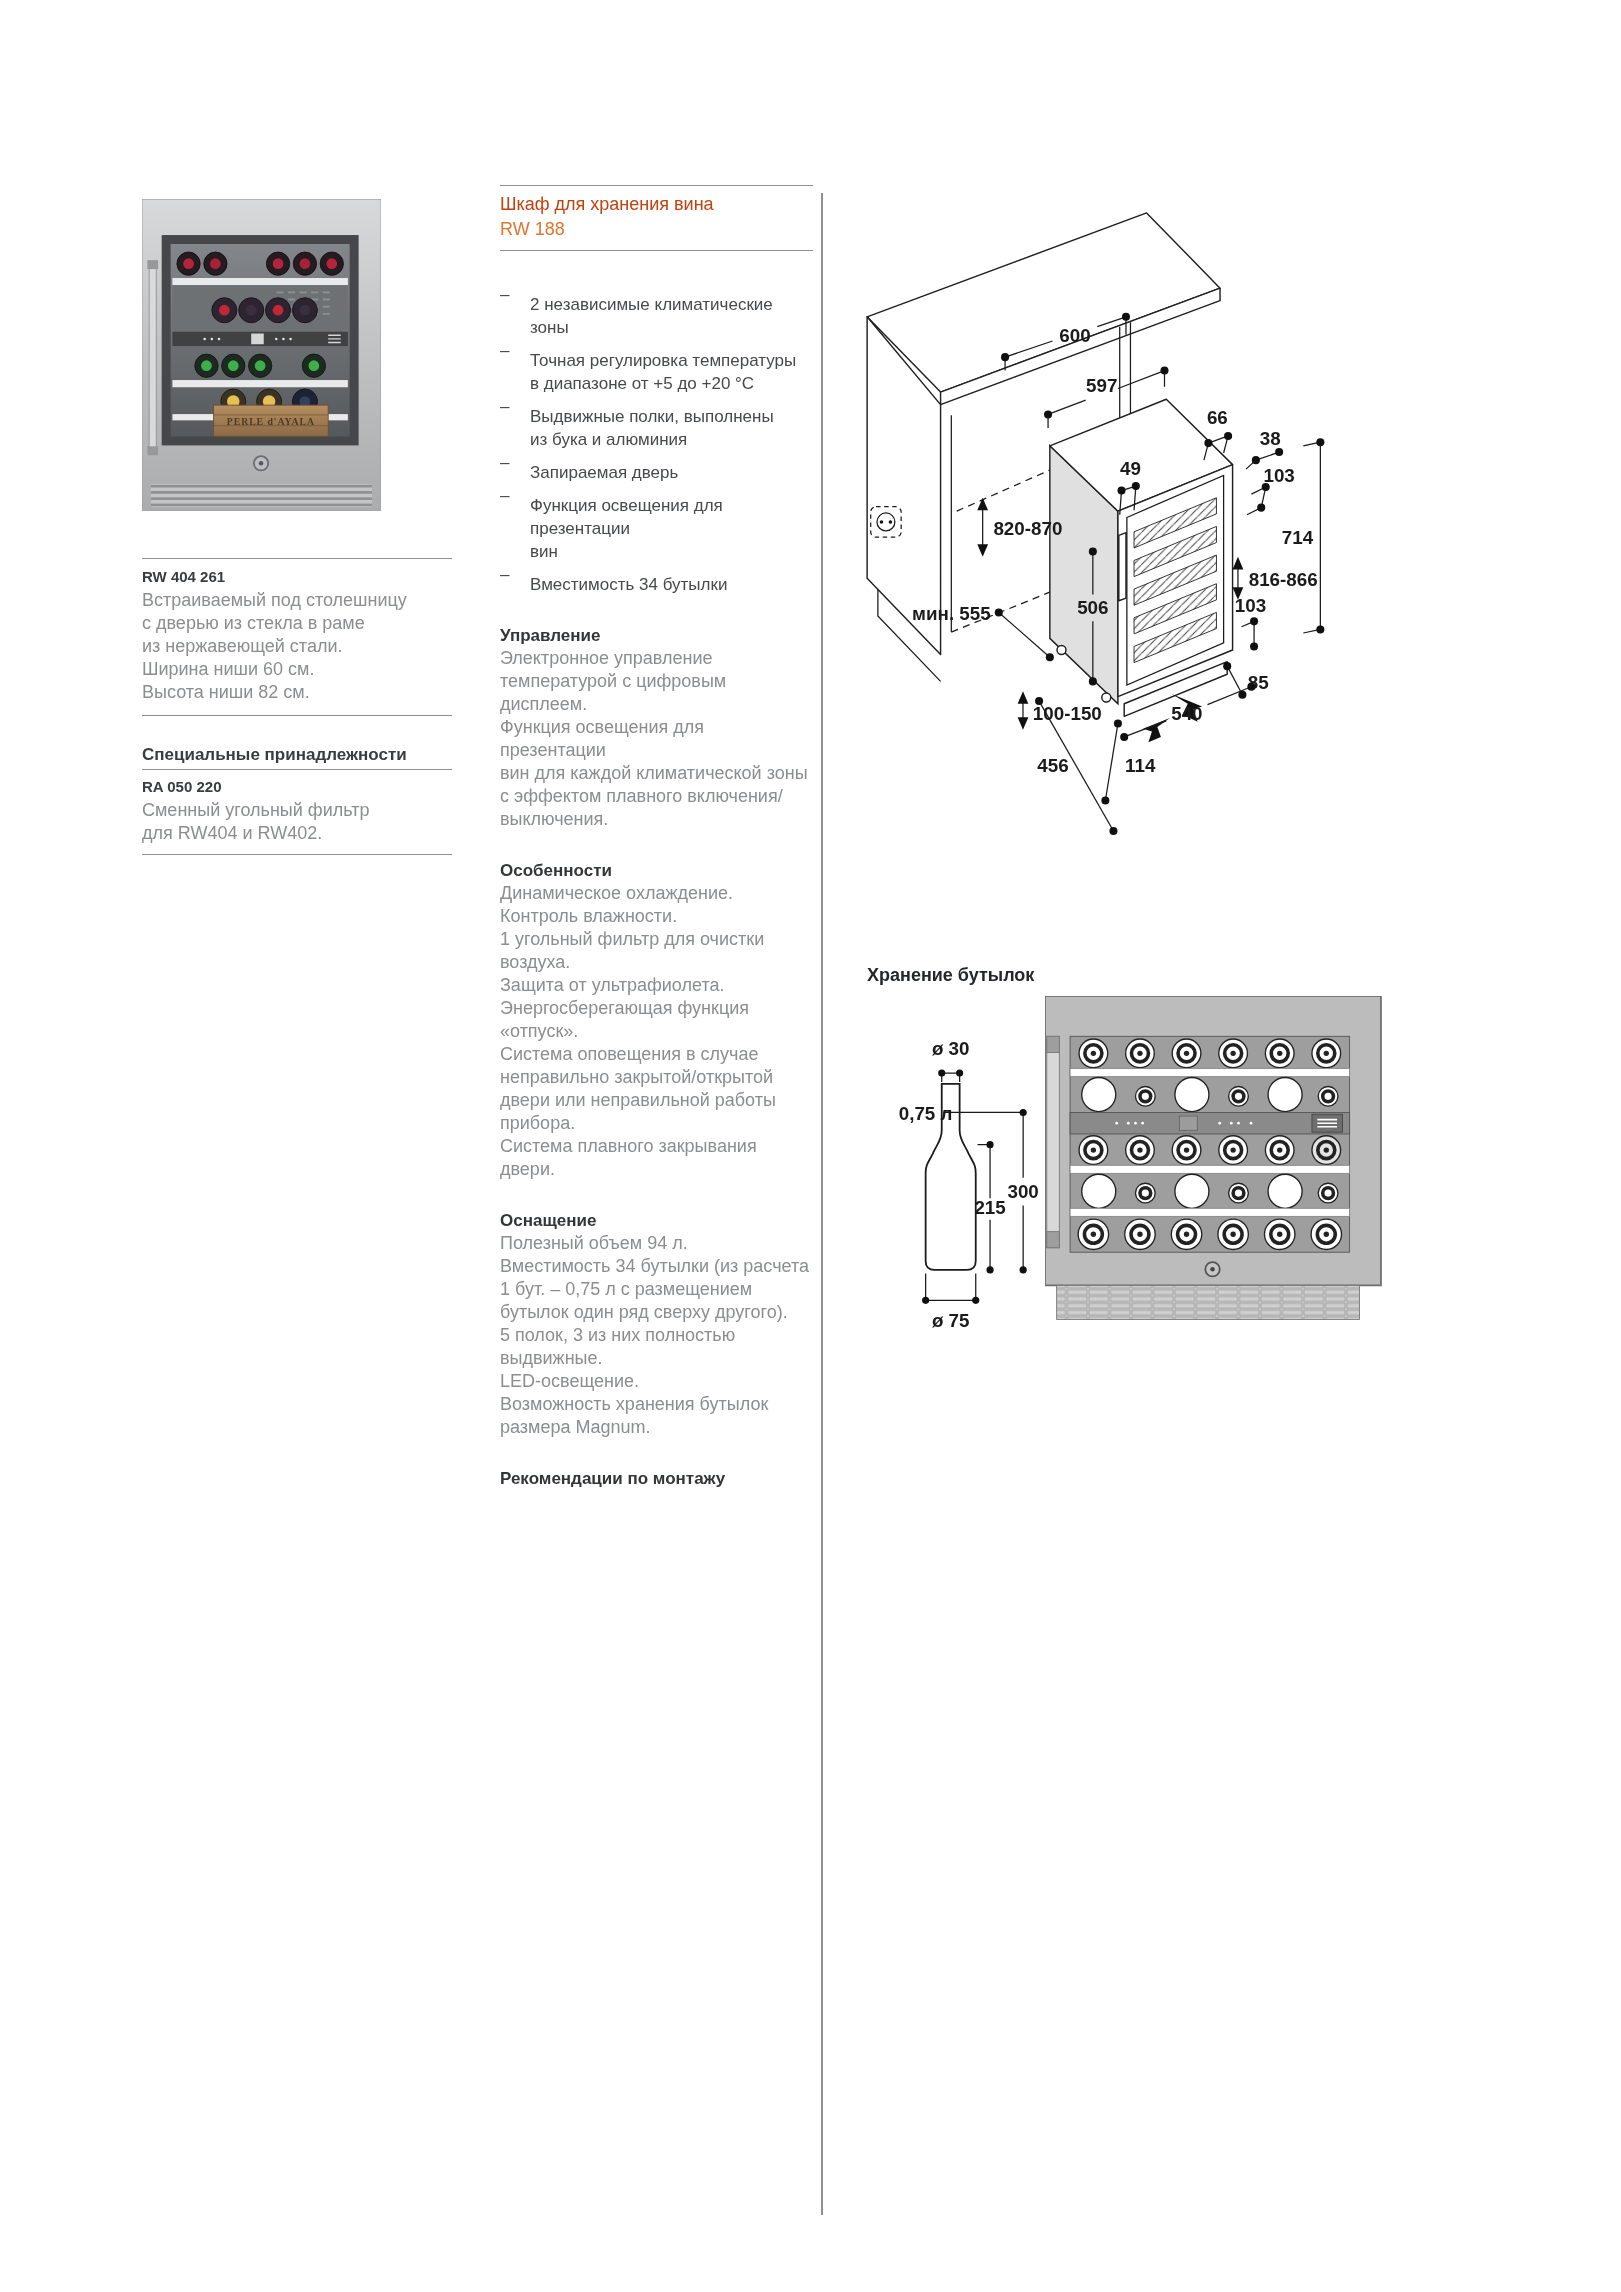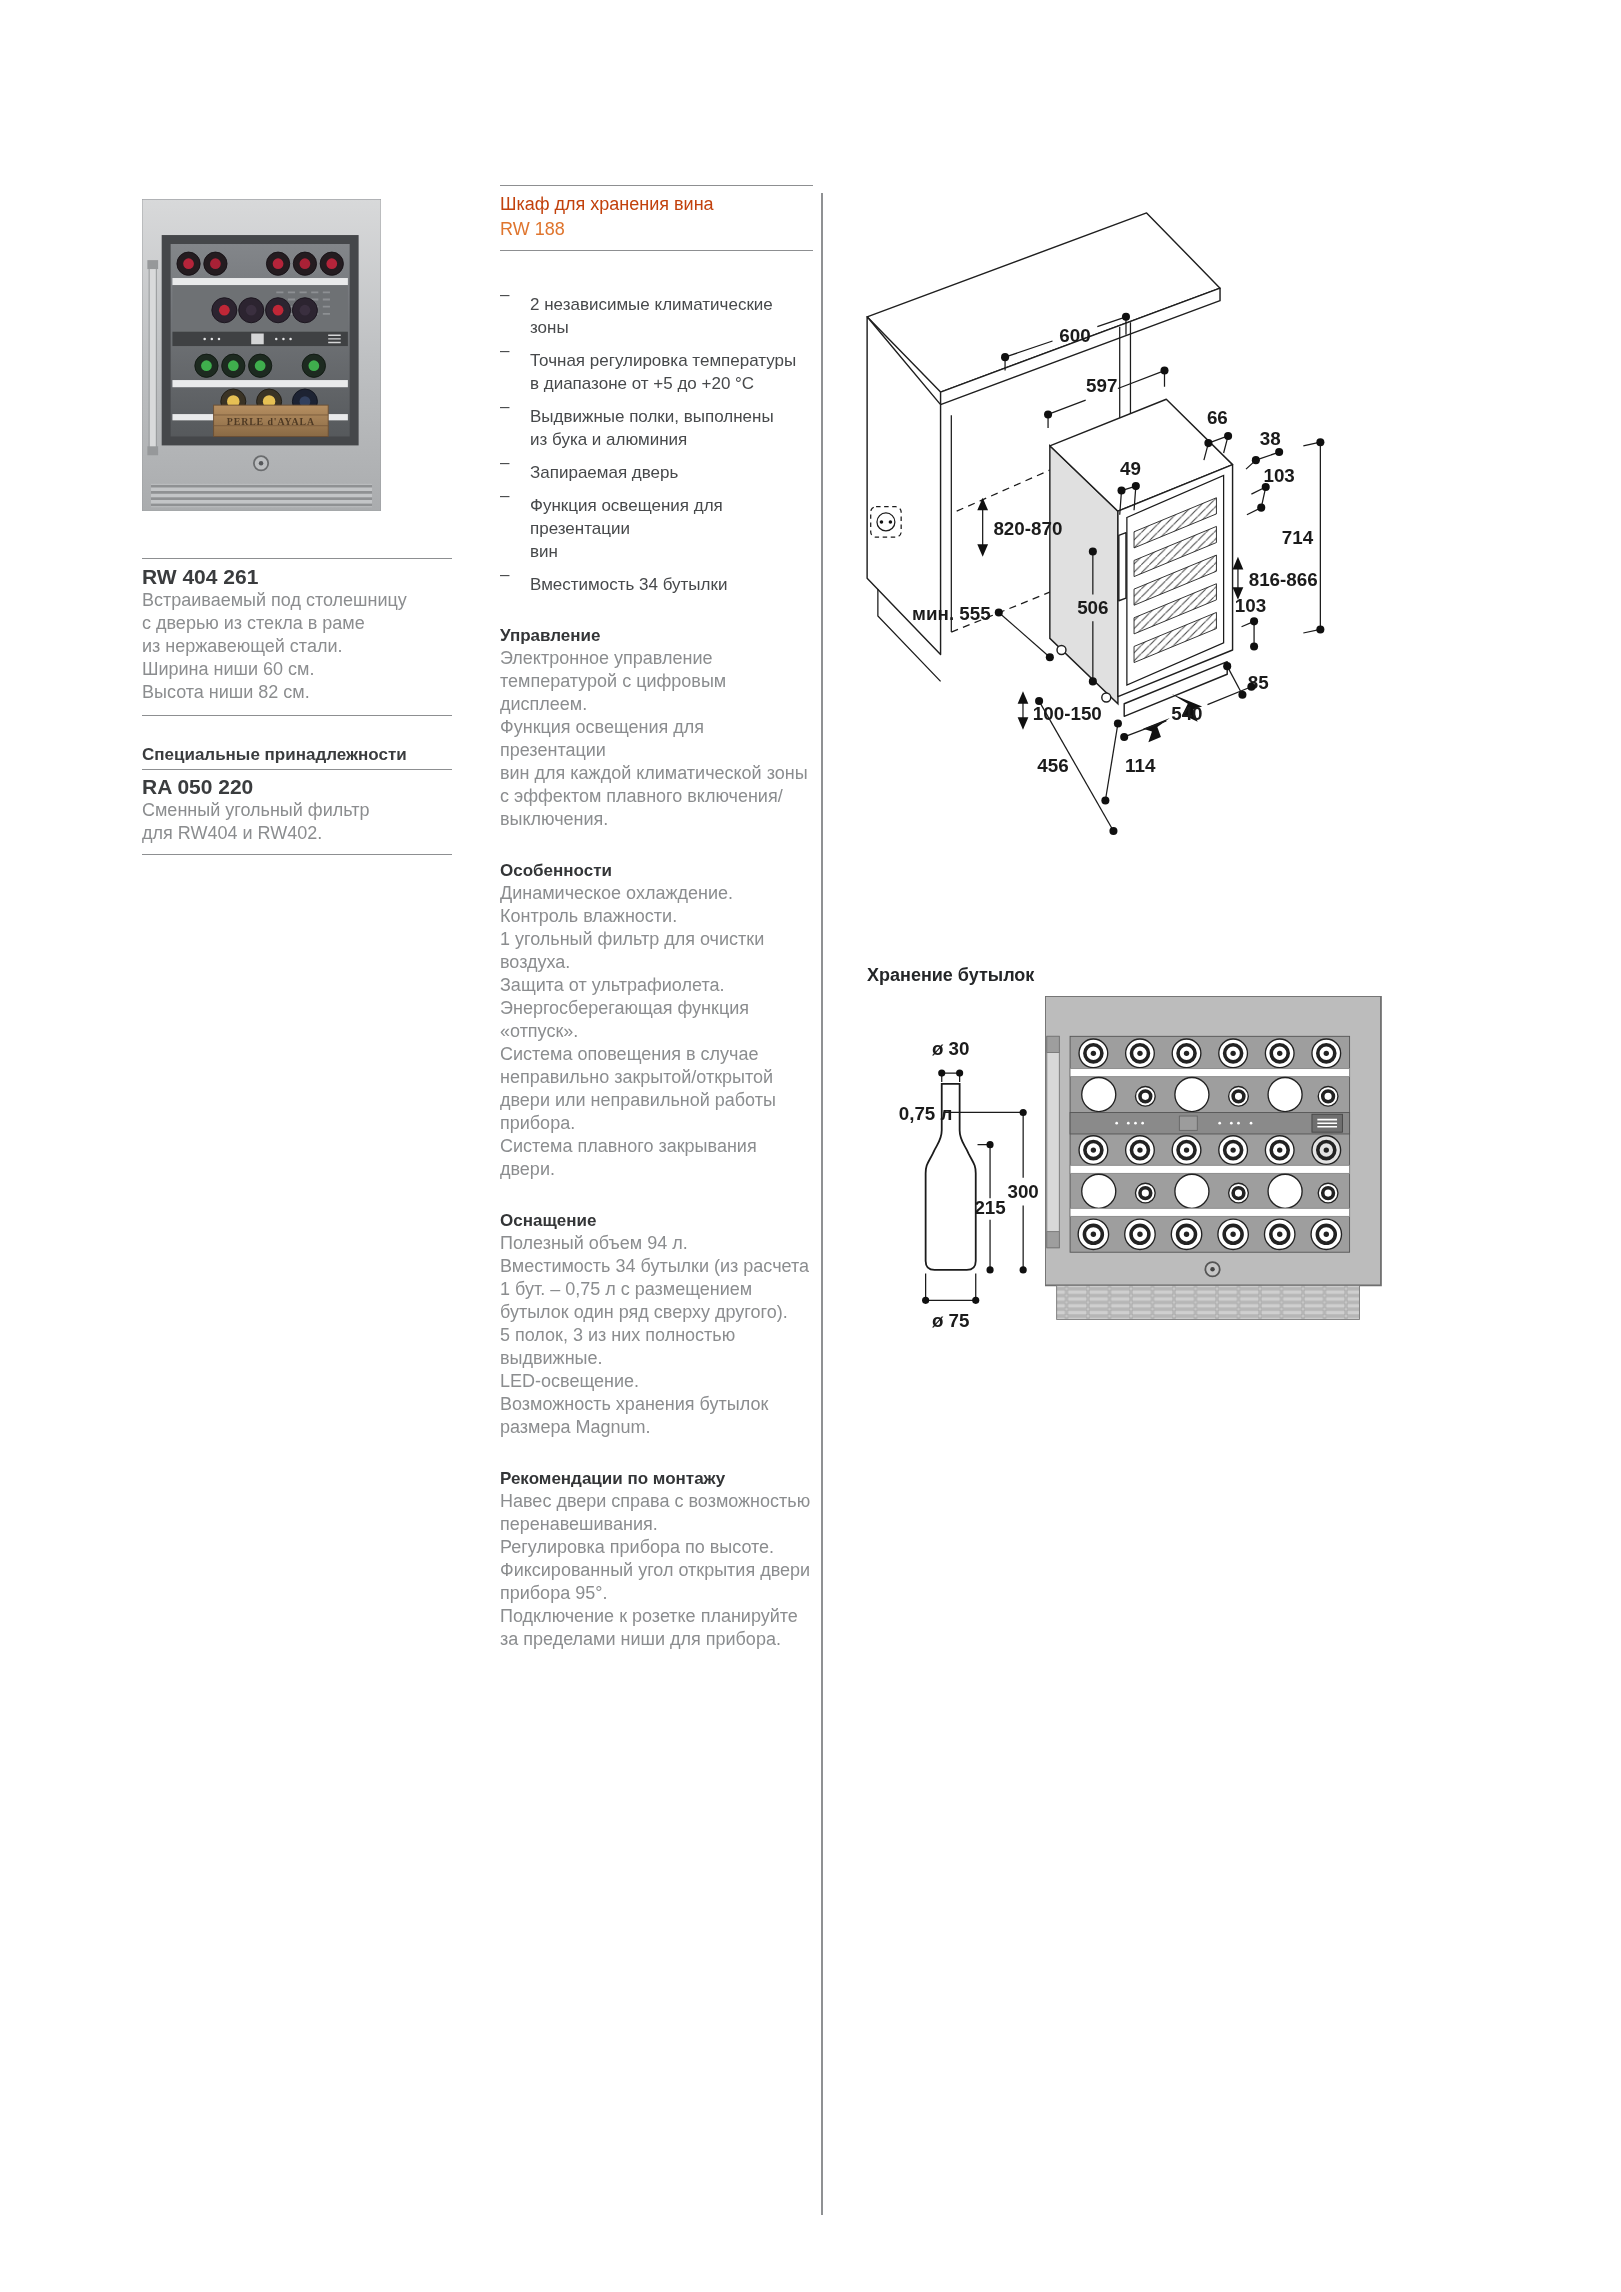--- a/index.html
+++ b/index.html
@@ -2,21 +2,21 @@
 <html style="font-size:14.3px"><head>
 <meta charset="utf-8">
 <style>
   html,body{margin:0;padding:0;background:#fff;}
   .page{position:relative;width:1621px;height:2293px;background:#ffffff;
         font-family:"Liberation Sans",sans-serif;overflow:hidden;}
   
   .body-text{font-size:18px;line-height:23px;color:#8b8d8f;white-space:pre-line;}
   .left-col{position:absolute;left:142px;top:558px;width:310px;}
   .model-block{border-top:1.8px solid #8d8f91;border-bottom:1.8px solid #8d8f91;padding:5.4px 0 10.7px;}
-  .model-code{font-size:21px;line-height:25px;color:#3a3c3e;font-weight:bold;}
+  .model-code{font-size:15px;line-height:25px;color:#3a3c3e;font-weight:bold;}
   .acc-block{margin-top:27px;}
   .acc-head{font-size:17px;line-height:23px;color:#3a3c3e;font-weight:bold;
             border-bottom:1.8px solid #8d8f91;padding-bottom:2.7px;}
   .acc-item{border-bottom:1.8px solid #8d8f91;padding:4.5px 0 9px;}
   .mid-col{position:absolute;left:500px;top:185px;width:313px;}
   .mc-header{border-top:1.8px solid #8d8f91;border-bottom:1.8px solid #8d8f91;padding:6.3px 0 8px;}
   .mc-title{font-size:18px;line-height:25px;color:#c2410c;}
   .mc-model{font-size:18px;line-height:25px;color:#df752e;}
   .features{margin-top:32px;}
   .feat{display:flex;font-size:17px;line-height:23px;color:#47494b;}
@@ -256,27 +256,20 @@
 1 бут. – 0,75 л с размещением
 бутылок один ряд сверху другого).
 5 полок, 3 из них полностью
 выдвижные.
 LED-освещение.
 Возможность хранения бутылок
 размера Magnum.</div>
     </div>
     <div class="sec">
       <div class="sec-head">Рекомендации по монтажу</div>
-      <div class="body-text">Навес двери справа с возможностью
-перенавешивания.
-Регулировка прибора по высоте.
-Фиксированный угол открытия двери
-прибора 95°.
-Подключение к розетке планируйте
-за пределами ниши для прибора.</div>
     </div>
   </div>
 
   <div class="v-divider"></div>
 
   <svg class="install-svg" width="627" height="699" viewBox="0 0 700 780">
     <defs>
       <pattern id="hatch" width="9" height="9" patternUnits="userSpaceOnUse">
         <path d="M0,9 L9,0" stroke="#4a4a4a" stroke-width="1.2"></path>
       </pattern>

